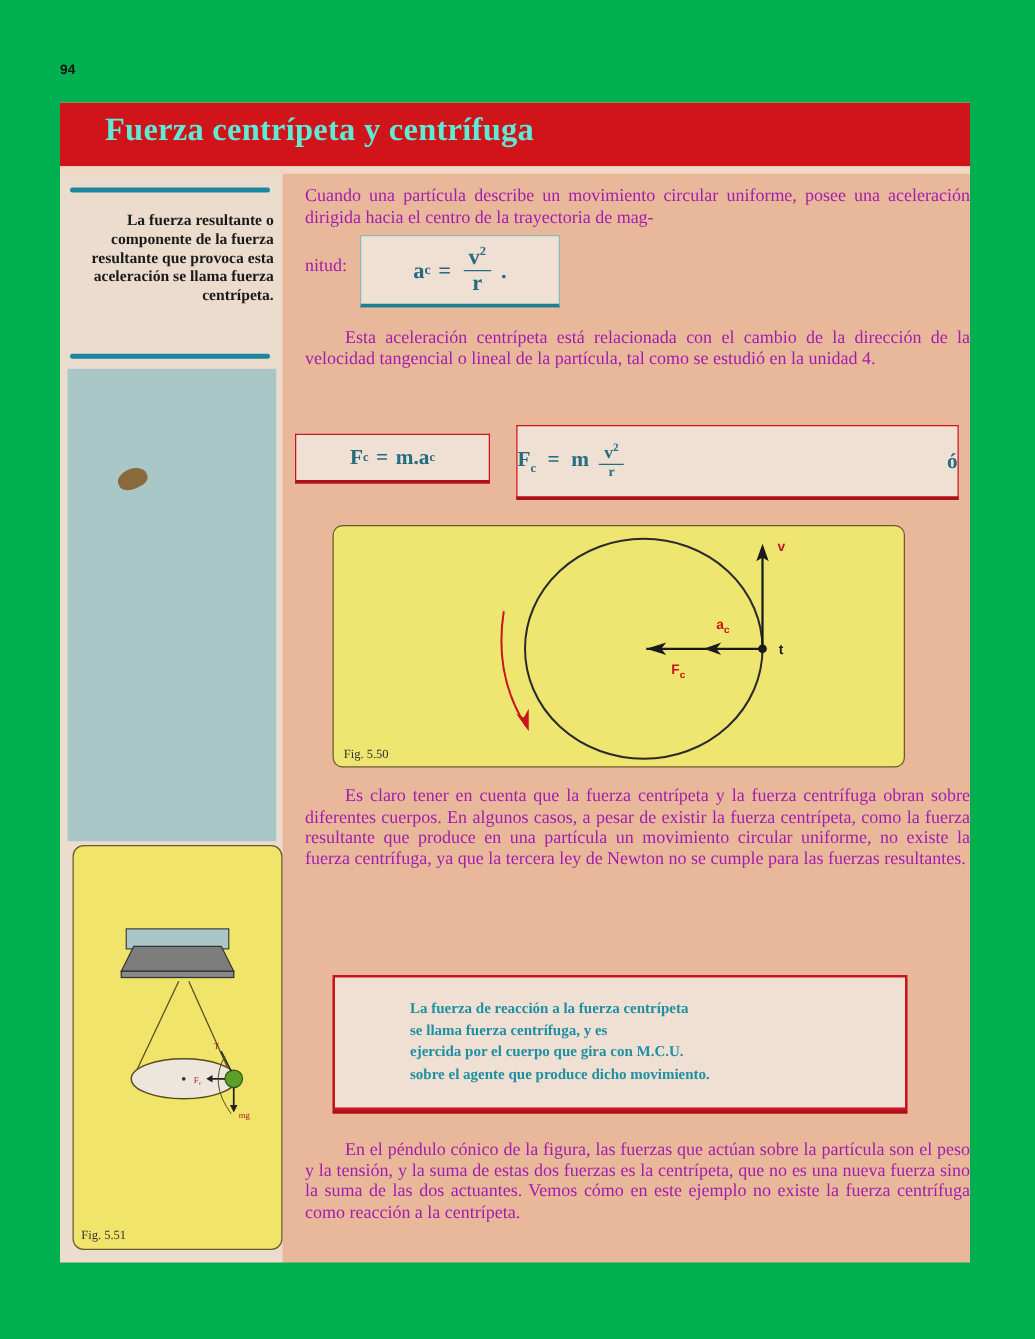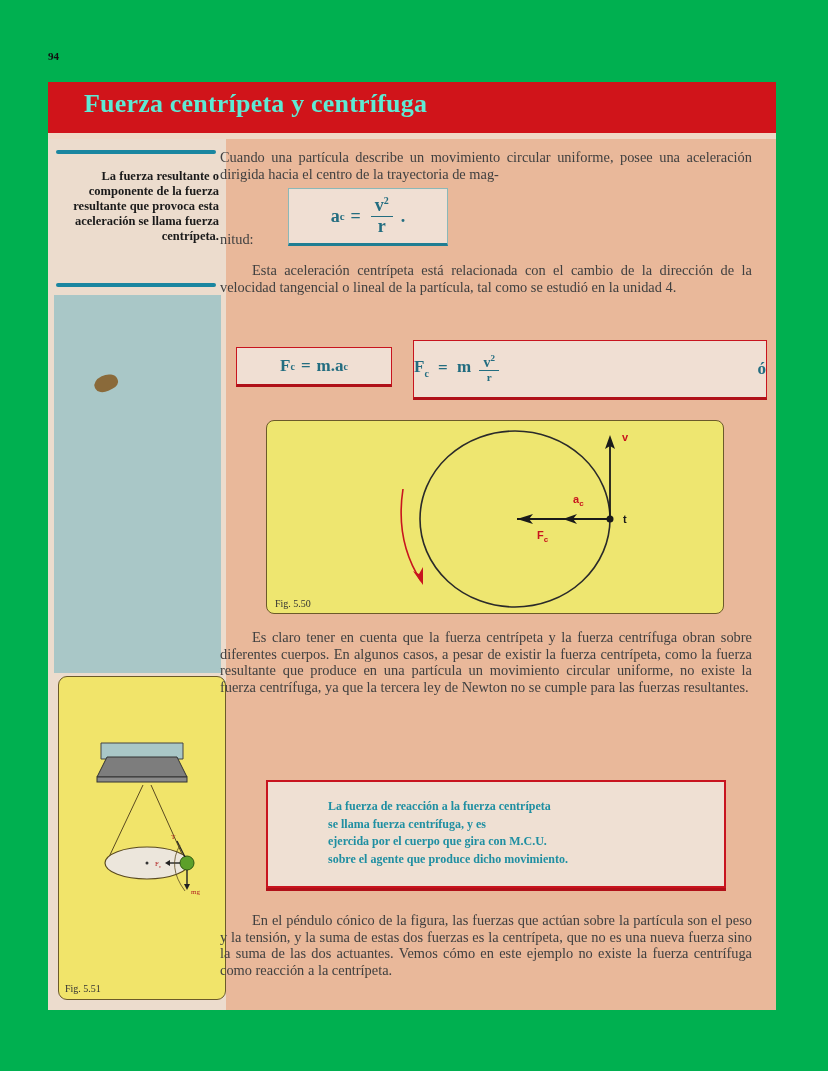--- a/index.html
+++ b/index.html
@@ -1,29 +1,29 @@
 <!DOCTYPE html>
 <html><head>
 <meta charset="utf-8">
 <style>
   html, body { margin:0; padding:0; }
   body { width:828px; height:1071px; background:#00b050; position:relative; overflow:hidden; font-family:"Liberation Serif", serif; }
-  .page-num { position:absolute; left:48px; top:50px; font-family:Liberation Serif, serif; font-weight:bold; font-size:11px; color:#111; }
+  .page-num { position:absolute; left:48px; top:50px; font-family:Liberation Sans, sans-serif; font-weight:bold; font-size:11px; color:#111; }
   .page { position:absolute; left:48px; top:82px; width:728px; height:928px; background:#e9b89a; overflow:hidden; }
   .title-bar { position:absolute; left:0; top:0; width:728px; height:51px; background:#d0141a; }
   .title-bar h1 { margin:0; position:absolute; left:36px; top:7px; font-size:26px; font-weight:bold; color:#5eead4; font-family:"Liberation Serif", serif; letter-spacing:0.2px; }
   .strip { position:absolute; left:0; top:51px; width:728px; height:6px; background:#efd9c6; }
   .margin-col { position:absolute; left:0; top:57px; width:178px; height:871px; background:#ecdccd; }
   .rule { position:absolute; height:4px; background:#1a86a0; border-radius:2px; }
   .margin-note { position:absolute; left:6px; top:86px; width:165px; font-size:12.5px; font-weight:bold; line-height:15px; color:#1a1a1a;text-align:right; }
   .blue-panel { position:absolute; left:6px; top:213px; width:167px; height:378px; background:#a9c7c7; }
   .bug { position:absolute; left:40px; top:80px; width:24px; height:16px; background:#8a6a3a; border-radius:50% 60% 40% 50%; transform:rotate(-25deg); }
   .fig51 { position:absolute; left:10px; top:594px; width:166px; height:322px; background:#f1e46a; border:1.5px solid #6b5a2a; border-radius:9px; }
   .fig-label { position:absolute; font-size:10px; color:#333; }
-  .body-text { position:absolute; left:172px; width:532px; font-size:14.4px; line-height:16.6px; color:#404040; text-align:justify; }
+  .body-text { position:absolute; left:196px; width:532px; font-size:14.4px; line-height:16.6px; color:#a21caf; text-align:justify; }
   .indent { text-indent:32px; }
   .formula-box { position:absolute; background:#f0dfd3; display:flex; align-items:center; justify-content:center; font-weight:bold; color:#236d80; font-family:"Liberation Serif", serif; }
   .frac { display:inline-flex; flex-direction:column; align-items:center; vertical-align:middle; margin:0 4px; }
   .frac .num { border-bottom:1.5px solid #236d80; padding:0 4px; line-height:1.1; }
   .frac .den { line-height:1.1; }
   .fig50 { position:absolute; left:218px; top:338px; width:456px; height:192px; background:#eee670; border:1.5px solid #6b5a2a; border-radius:8px; }
   .callout { position:absolute; left:218px; top:698px; width:456px; height:104px; background:#efe0d3; border:2px solid #c8141e; box-shadow:0 3px 0 #b01018; }
   .callout p { margin:0; position:absolute; left:60px; top:16px; font-size:12px; line-height:17.5px; font-weight:bold; color:#1f8fa2; font-family:"Liberation Serif", serif; }
 </style>
 </head>
@@ -68,21 +68,21 @@
         <path d="M121,168 Q108,190 126,214" fill="none" stroke="#5a4a20" stroke-width="0.8"></path>
         <text x="112" y="162" font-size="7" fill="#b02020" font-family="Liberation Serif, serif">T</text>
         <text x="96" y="189" font-size="7" fill="#b02020" font-family="Liberation Serif, serif">F<tspan font-size="5" dy="2">c</tspan></text>
         <text x="132" y="217" font-size="7" fill="#b02020" font-family="Liberation Serif, serif">mg</text>
       </svg>
       <div class="fig-label" style="left:6px;bottom:5px;">Fig. 5.51</div>
     </div>
   </div>
 
   <div class="body-text" style="top:67px;">Cuando una partícula describe un movimiento circular uniforme, posee una aceleración dirigida hacia el centro de la trayectoria de mag-</div>
-  <div class="body-text" style="top:123px;width:60px;margin-top:26px;">nitud:</div>
+  <div class="body-text" style="top:123px;width:60px;">nitud:</div>
 
   <div class="formula-box" style="left:240px;top:106px;width:158px;height:54px;border:1.5px solid #8bb8b8;border-bottom:3px solid #1f7d92;font-size:18px;">
     <span>a</span>
       <sub style="font-size:11px;">c</sub>
     <span style="margin:0 6px;">=</span>
     <span class="frac">
         <span class="num"><span>v</span><sup style="font-size:10px;">2</sup></span>
         <span class="den">r</span>
       </span>
     <span style="margin-left:4px;">.</span>

